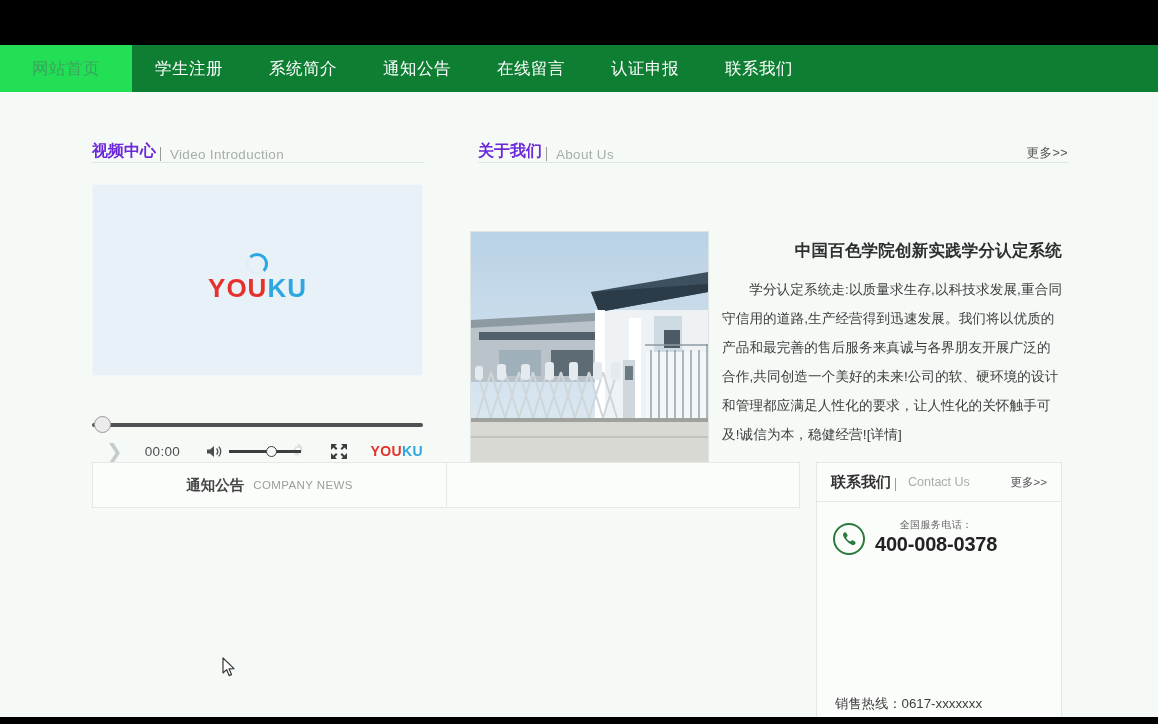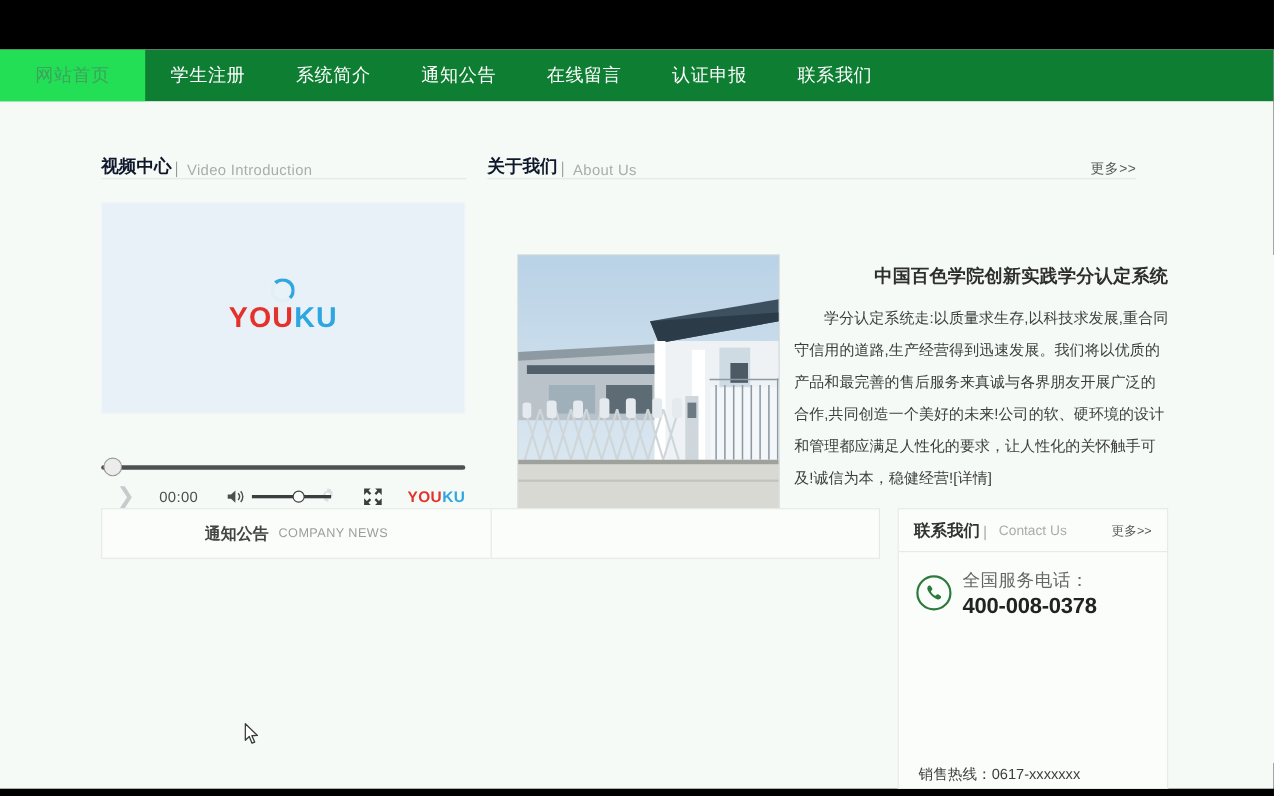--- a/index.html
+++ b/index.html
@@ -83,21 +83,21 @@
   
   .sec-head {
     position: absolute;
     border-bottom: 1px solid #e0e6e1;
     height: 30px;
     display: flex;
     align-items: flex-end;
   }
   .sec-head .cn {
     font-size: 16px;
-    color: #0f172a;
+    color: #6d28d9;
     font-weight: bold;
     position: relative;
     padding-right: 5px;
   }
   .sec-head .cn::after {
     content: "";
     position: absolute;
     right: 0; bottom: 1px;
     width: 1px; height: 14px;
     background: #9a9a9a;
@@ -112,21 +112,21 @@
     margin-left: auto;
     font-size: 12.5px;
     color: #555;
     cursor: pointer;
     letter-spacing: 0.5px;
   }
 
   
   #vid-head { left: 92px; top: 40px; width: 332px; }
   
-  #about-head { left: 443px; top: 40px; width: 590px; }
+  #about-head { left: 478px; top: 40px; width: 590px; }
 
   
   .video-box {
     position: absolute;
     left: 92px;
     top: 92px;
     width: 331px;
     height: 192px;
     background: #e7f1f7;
     border: 1px solid #f2f7f9;
@@ -308,21 +308,21 @@
     width: 32px; height: 32px;
     border-radius: 50%;
     border: 2px solid #2b7a3d;
     color: #2b7a3d;
     display: flex; align-items: center; justify-content: center;
     font-size: 17px;
     margin-top: 5px;
     box-sizing: border-box;
   }
   .phone-txt { margin-left: 10px; }
-  .phone-txt .lbl { font-size: 16px; color: #666; letter-spacing: 0.4px; }
+  .phone-txt .lbl { font-size: 10px; color: #666; letter-spacing: 0.4px; text-align: center; }
   .phone-txt .num { font-size: 20px; font-weight: bold; color: #222; letter-spacing: -0.2px; margin-top: 1px;}
 
   .contact-name {
     position: absolute;
     left: 18px; top: 155px;
     width: 222px;
     font-size: 17.5px;
     font-weight: bold;
     color: #222;
     line-height: 33px;

